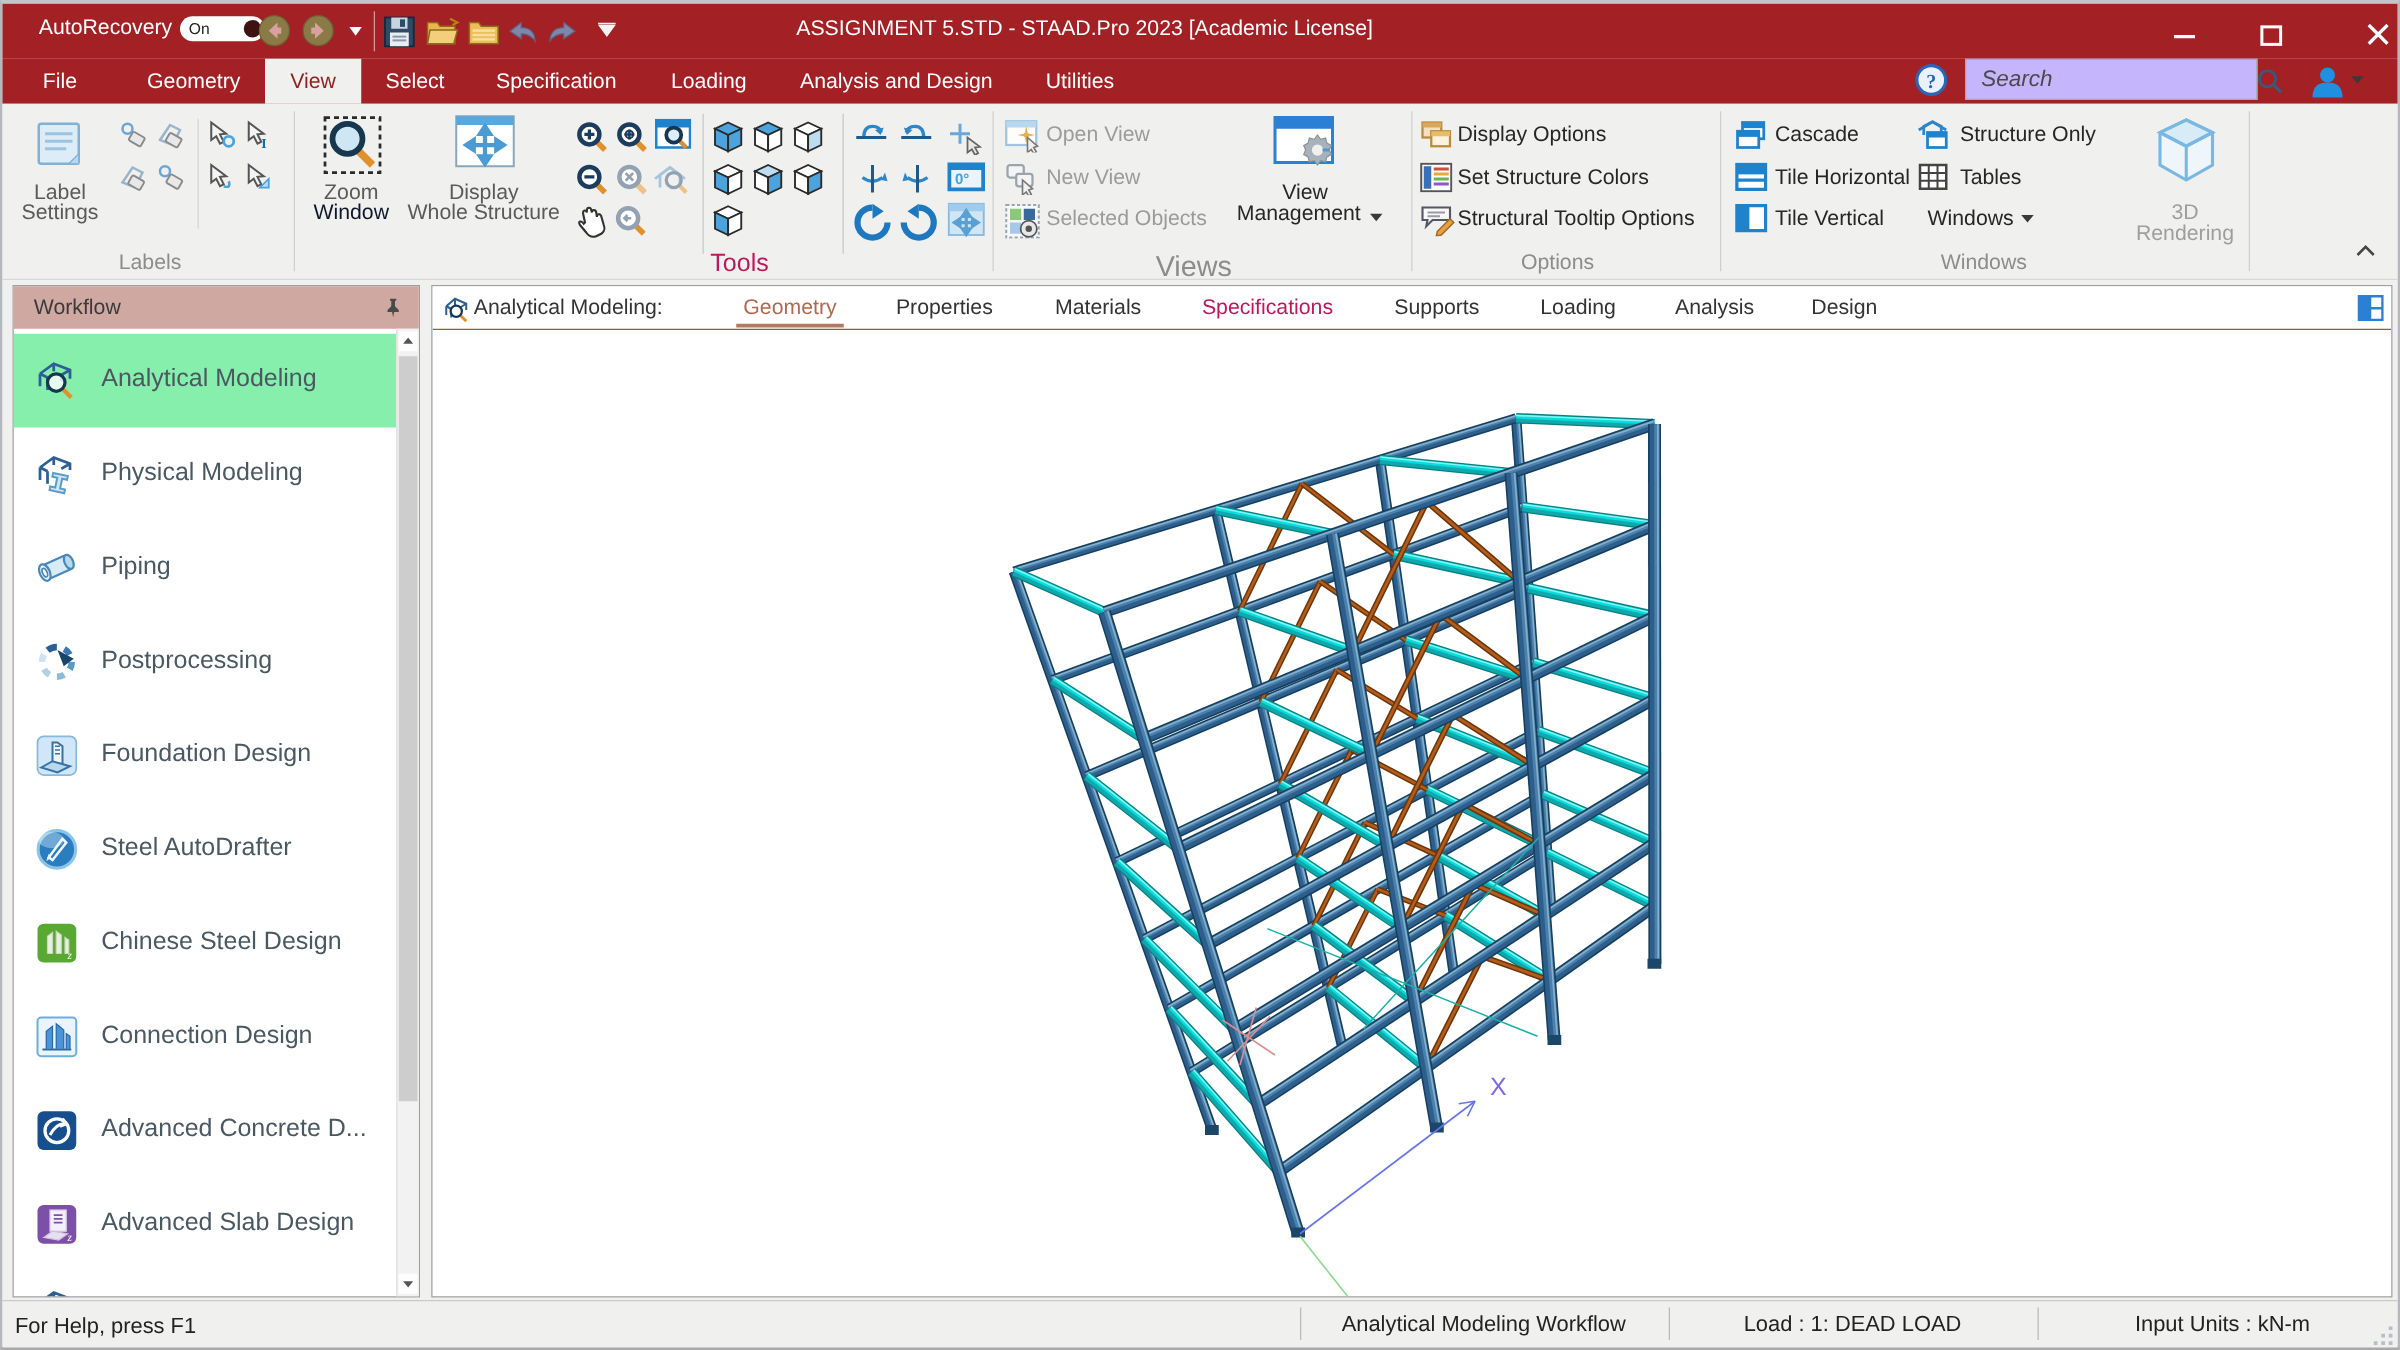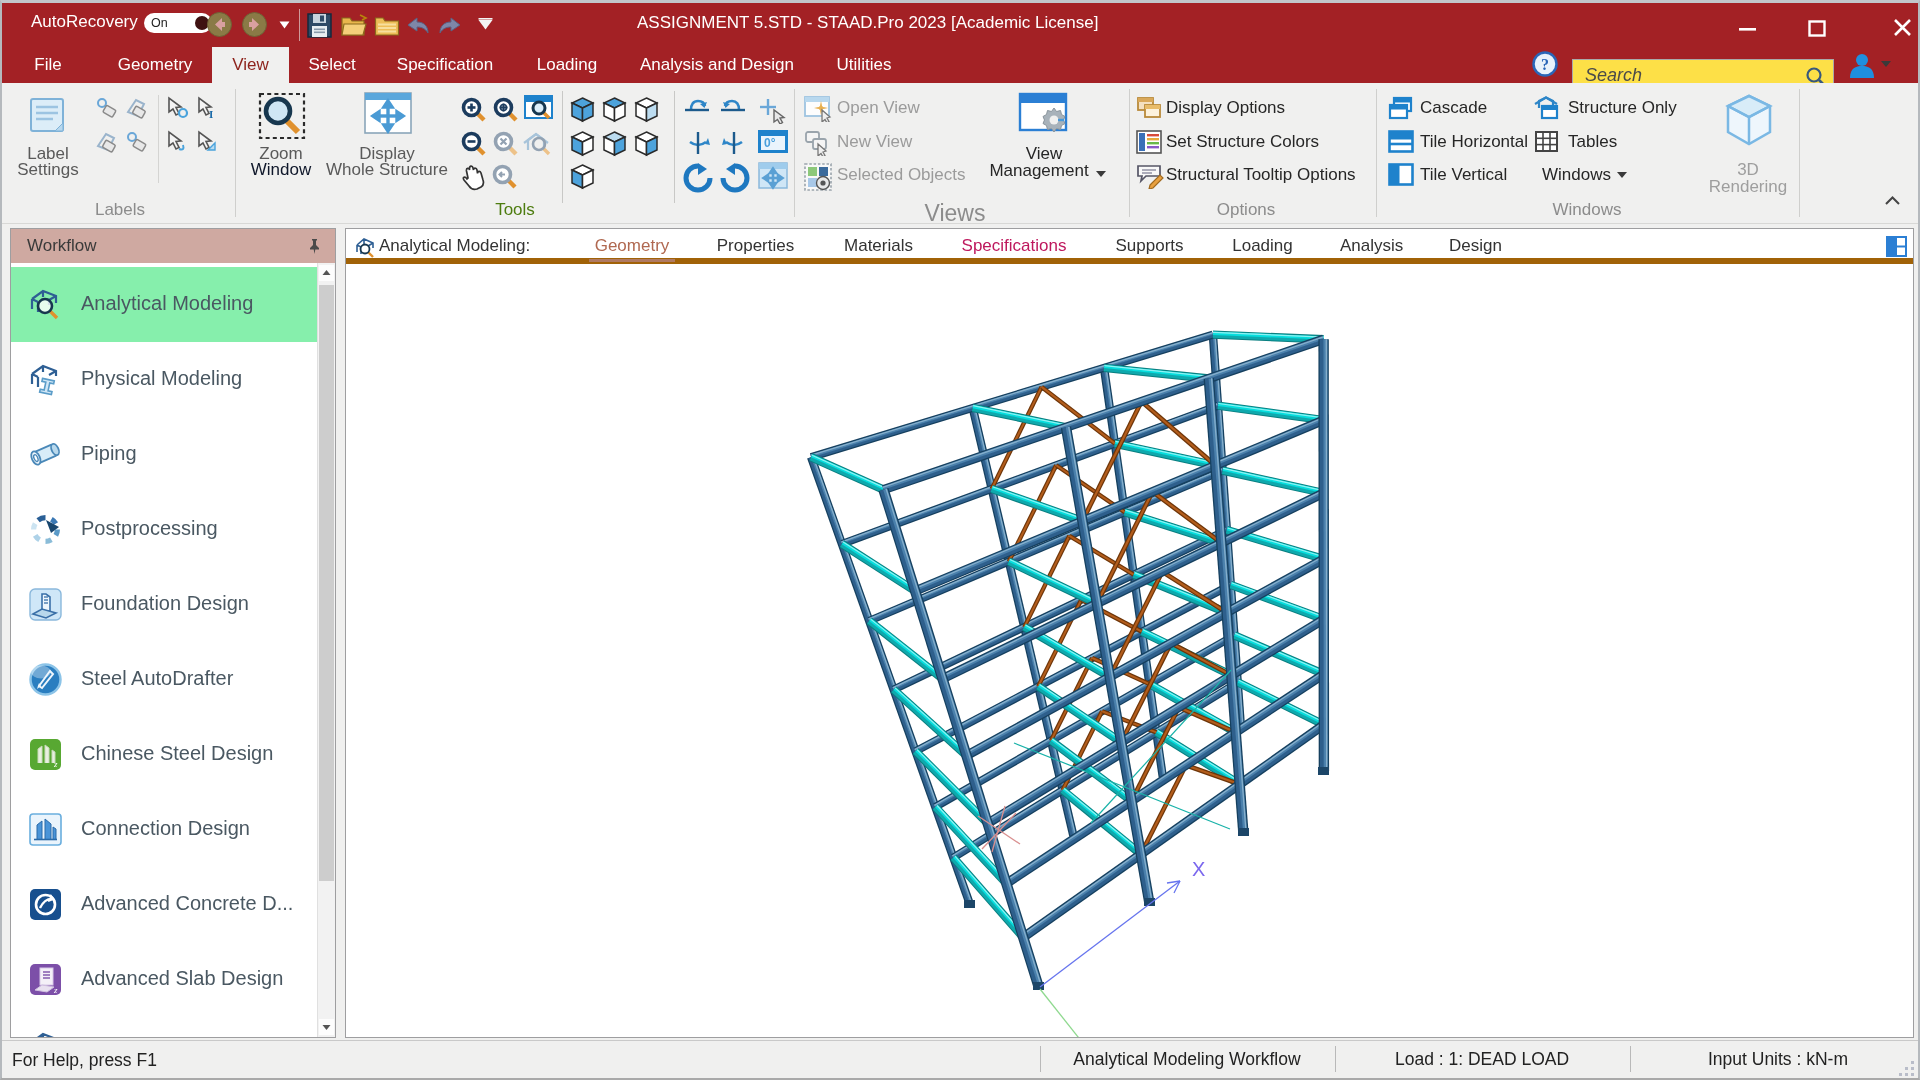--- a/index.html
+++ b/index.html
@@ -14,21 +14,21 @@
 .rgray{color:#9b9b9b}
 #work{position:absolute;left:2px;top:224px;width:1916px;height:816px;background:#f0f0ef}
 #wfpanel{position:absolute;left:10px;top:228px;width:326px;height:810px;background:#fff;border:1px solid #9e9ea0}
 #wfhead{position:absolute;left:0;top:0;width:324px;height:34px;background:#cfa9a1;color:#3a3a3a;font-size:17px;line-height:33px;padding-left:16px}
 .witem{position:absolute;left:0;width:306px;height:75px}
 .wsel{background:#86efac}
 .wtext{position:absolute;left:70px;top:25px;font-size:20px;color:#4a5862;white-space:nowrap}
 .wicon{position:absolute;left:17px;top:20px;width:35px;height:35px}
 #wfscroll{position:absolute;left:306px;top:34px;width:18px;height:774px;background:#f2f2f2;border-left:1px solid #e0e0e0}
 #canvaspanel{position:absolute;left:345px;top:228px;width:1569px;height:810px;background:#fff;border:1px solid #9e9ea0}
-#tabstrip{position:absolute;left:0;top:0;width:1567px;height:35px;background:#fff;border-bottom:6px solid #a16207}
+#tabstrip{position:absolute;left:0;top:0;width:1567px;height:35px;background:#fff;border-bottom:1px solid #a16207}
 .ttab{position:absolute;top:0;height:34px;line-height:33px;font-size:17px;color:#333}
 #statusbar{position:absolute;left:2px;top:1040px;width:1916px;height:38px;background:#f0f0ef;border-top:1px solid #c9c9c9;font-size:17.5px;color:#222}
 .sdiv{position:absolute;top:5px;height:26px;width:1px;background:#b9b9b9}
 .scen{position:absolute;top:8px;text-align:center}
 svg{display:block}
 </style></head><body>
 <div id="win"></div>
 <div id="titlebar">
   <span style="position:absolute;left:29px;top:9px;color:#fff;font-size:17px">AutoRecovery</span>
 
@@ -101,21 +101,21 @@
   <span class="mitem" style="left:297px;width:66px">Select</span>
   <span class="mitem" style="left:378px;width:130px">Specification</span>
   <span class="mitem" style="left:524px;width:82px">Loading</span>
   <span class="mitem" style="left:622px;width:186px">Analysis and Design</span>
   <span class="mitem" style="left:823px;width:78px">Utilities</span>
 
   <svg class="abs" style="left:1530px;top:4px" width="26" height="26">
     <circle cx="13" cy="13" r="11.5" fill="#e9f2fb" stroke="#2a66b8" stroke-width="2.5"></circle>
     <text x="13" y="19" text-anchor="middle" font-size="16" font-weight="bold" fill="#2a66b8" font-family="Liberation Serif,serif">?</text>
   </svg>
-  <div style="position:absolute;left:1570px;top:12px;width:262px;height:33px;background:#fde047;border:1px solid #a9a9a9">
+  <div style="position:absolute;left:1570px;top:0px;width:234px;height:33px;background:#c4b5fd;border:1px solid #a9a9a9">
     <span style="position:absolute;left:12px;top:5px;font-size:18px;font-style:italic;color:#4a4a4a">Search</span>
     <svg class="abs" style="left:232px;top:6px" width="22" height="22">
         <circle cx="9" cy="9" r="6.5" fill="none" stroke="#39587c" stroke-width="2.2"></circle>
         <line x1="14" y1="14" x2="20" y2="20" stroke="#39587c" stroke-width="2.6"></line>
       </svg>
   </div>
   <svg class="abs" style="left:1845px;top:3px" width="30" height="30">
     <circle cx="15" cy="10" r="6" fill="#1f8fdf"></circle>
     <path d="M3 28 C3 18 9 16 15 16 C21 16 27 18 27 28 Z" fill="#1f8fdf"></path>
   </svg>
@@ -312,21 +312,21 @@
       <rect x="1" y="1" width="28" height="6" fill="#9fccec"></rect>
 <g stroke="#5aa0d4" stroke-width="2.6" fill="#5aa0d4">
         <line x1="15" y1="9" x2="15" y2="23"></line>
         <line x1="8" y1="16" x2="22" y2="16"></line>
         <path d="M15 6.5 L12 11 L18 11 Z"></path>
         <path d="M15 25.5 L12 21 L18 21 Z"></path>
         <path d="M5.5 16 L10 13 L10 19 Z"></path>
         <path d="M24.5 16 L20 13 L20 19 Z"></path>
       </g>
     </svg>
-<span style="position:absolute;left:413px;top:117px;width:200px;text-align:center;font-size:17px;color:#4d7c0f;white-space:nowrap">Tools</span>
+<span style="position:absolute;left:413px;top:117px;width:200px;text-align:right;font-size:20px;color:#be185d;white-space:nowrap">Tools</span>
 <div class="gdiv" style="left:792px"></div>
 <svg class="abs" style="left:802px;top:13px" width="28" height="26">
       <rect x="1" y="1" width="24" height="19" fill="#fdfdfd" stroke="#9ec4e0" stroke-width="1.8"></rect>
       <rect x="1" y="1" width="24" height="5" fill="#b8d8ee"></rect>
 <g fill="#e8b050">
         <circle cx="17" cy="12" r="2.2"></circle>
         <path d="M17 5 L18 9.5 L17 12 L16 9.5 Z"></path>
         <path d="M17 19 L18 14.5 L17 12 L16 14.5 Z"></path>
         <path d="M10 12 L14.5 13 L17 12 L14.5 11 Z"></path>
         <path d="M24 12 L19.5 13 L17 12 L19.5 11 Z"></path>

